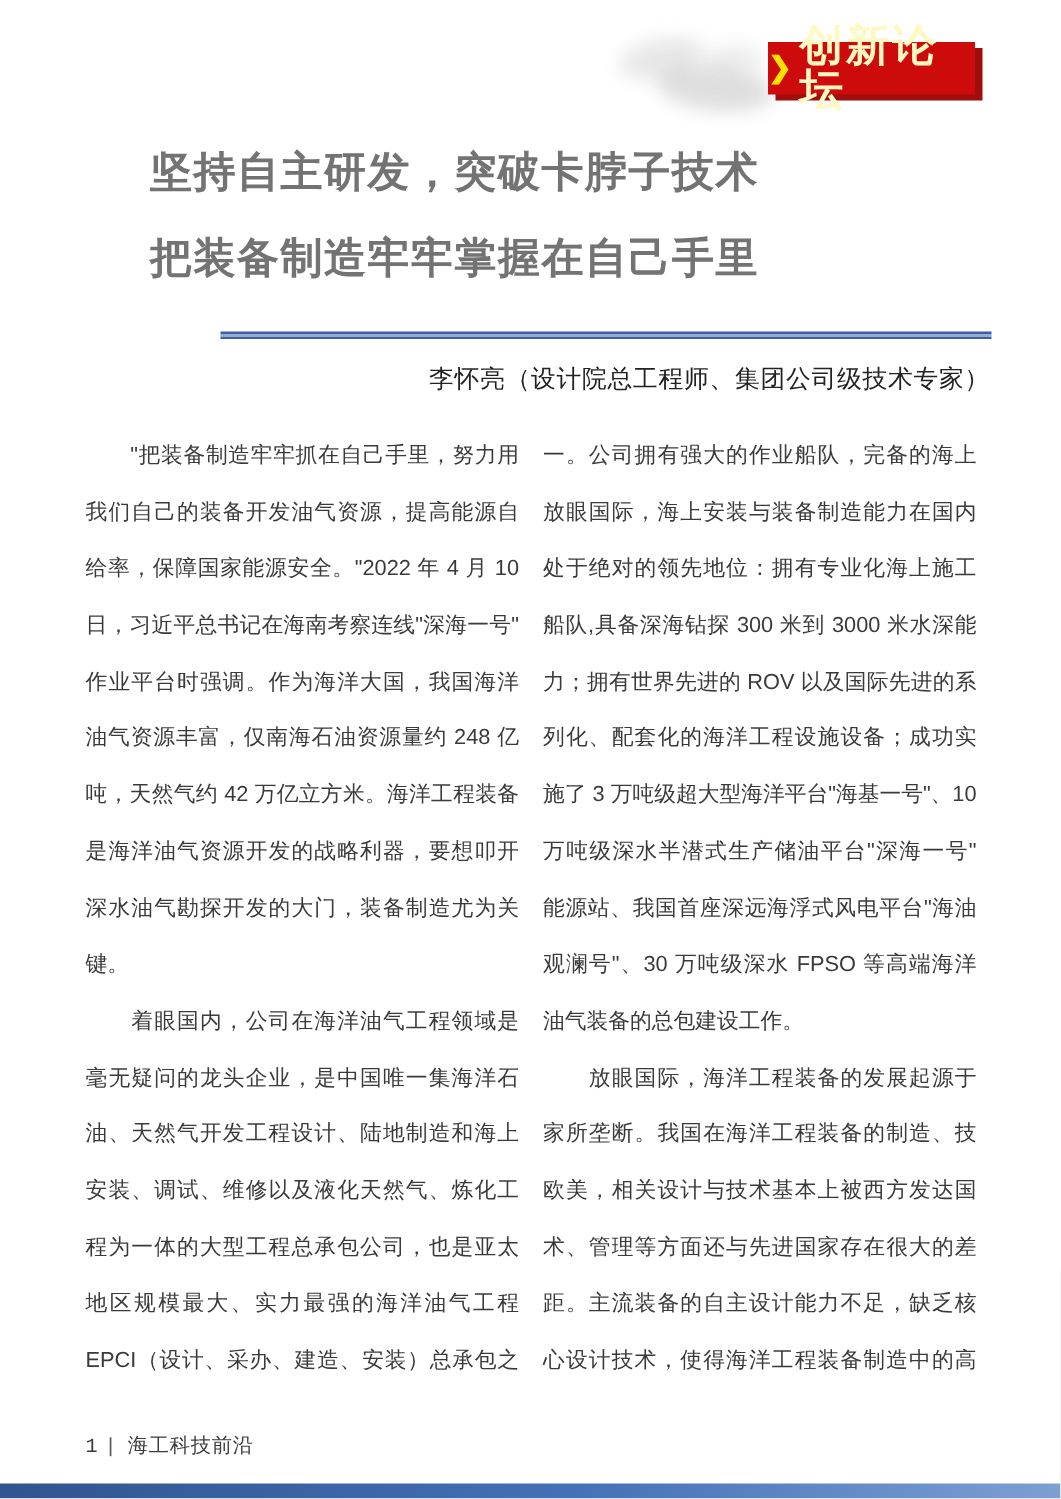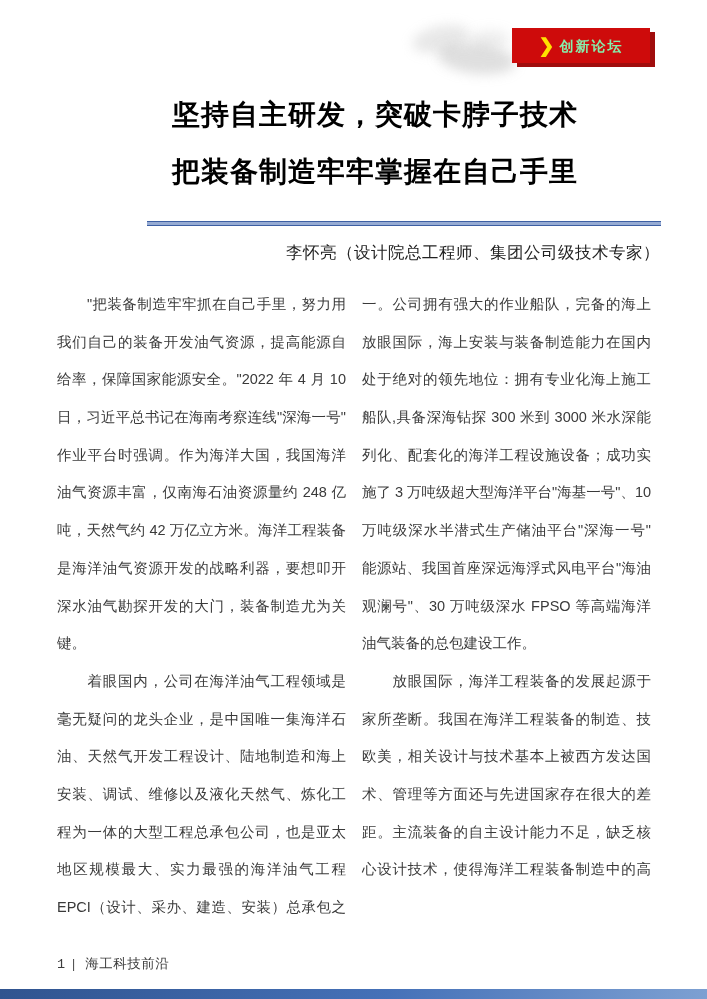--- a/index.html
+++ b/index.html
@@ -38,36 +38,36 @@
     justify-content: center;
   }
   .badge .chev {
     color: #ffe100;
     font-size: 19px;
     font-weight: bold;
     margin-right: 5px;
     line-height: 1;
   }
   .badge .badge-label {
-    color: #86efac;
-    font-size: 14px;
+    color: #fef9c3;
+    font-size: 29px;
     font-weight: bold;
     letter-spacing: 2px;
     line-height: 1;
   }
 
   
   .title {
     position: absolute;
     top: 86px;
     right: 57px;
     left: 100px;
-    text-align: center;
+    text-align: left;
     font-weight: bold;
-    color: #000000;
+    color: #737373;
     font-size: 28px;
     line-height: 57px;
     letter-spacing: 1px;
     white-space: nowrap;
   }
 
   
   .rule {
     position: absolute;
     left: 147px; top: 221px;
@@ -167,20 +167,21 @@
       <div class="tline">安装、调试、维修以及液化天然气、炼化工</div>
       <div class="tline">程为一体的大型工程总承包公司，也是亚太</div>
       <div class="tline">地区规模最大、实力最强的海洋油气工程</div>
       <div class="tline">EPCI（设计、采办、建造、安装）总承包之</div>
     </div>
   <div class="col col-right">
       <div class="tline">一。公司拥有强大的作业船队，完备的海上</div>
       <div class="tline">放眼国际，海上安装与装备制造能力在国内</div>
       <div class="tline">处于绝对的领先地位：拥有专业化海上施工</div>
       <div class="tline">船队,具备深海钻探 300 米到 3000 米水深能</div>
+      <div class="tline">力；拥有世界先进的 ROV 以及国际先进的系</div>
       <div class="tline">列化、配套化的海洋工程设施设备；成功实</div>
       <div class="tline">施了 3 万吨级超大型海洋平台"海基一号"、10</div>
       <div class="tline">万吨级深水半潜式生产储油平台"深海一号"</div>
       <div class="tline">能源站、我国首座深远海浮式风电平台"海油</div>
       <div class="tline">观澜号"、30 万吨级深水 FPSO 等高端海洋</div>
       <div class="tline short">油气装备的总包建设工作。</div>
       <div class="tline">　　放眼国际，海洋工程装备的发展起源于</div>
       <div class="tline">家所垄断。我国在海洋工程装备的制造、技</div>
       <div class="tline">欧美，相关设计与技术基本上被西方发达国</div>
       <div class="tline">术、管理等方面还与先进国家存在很大的差</div>

